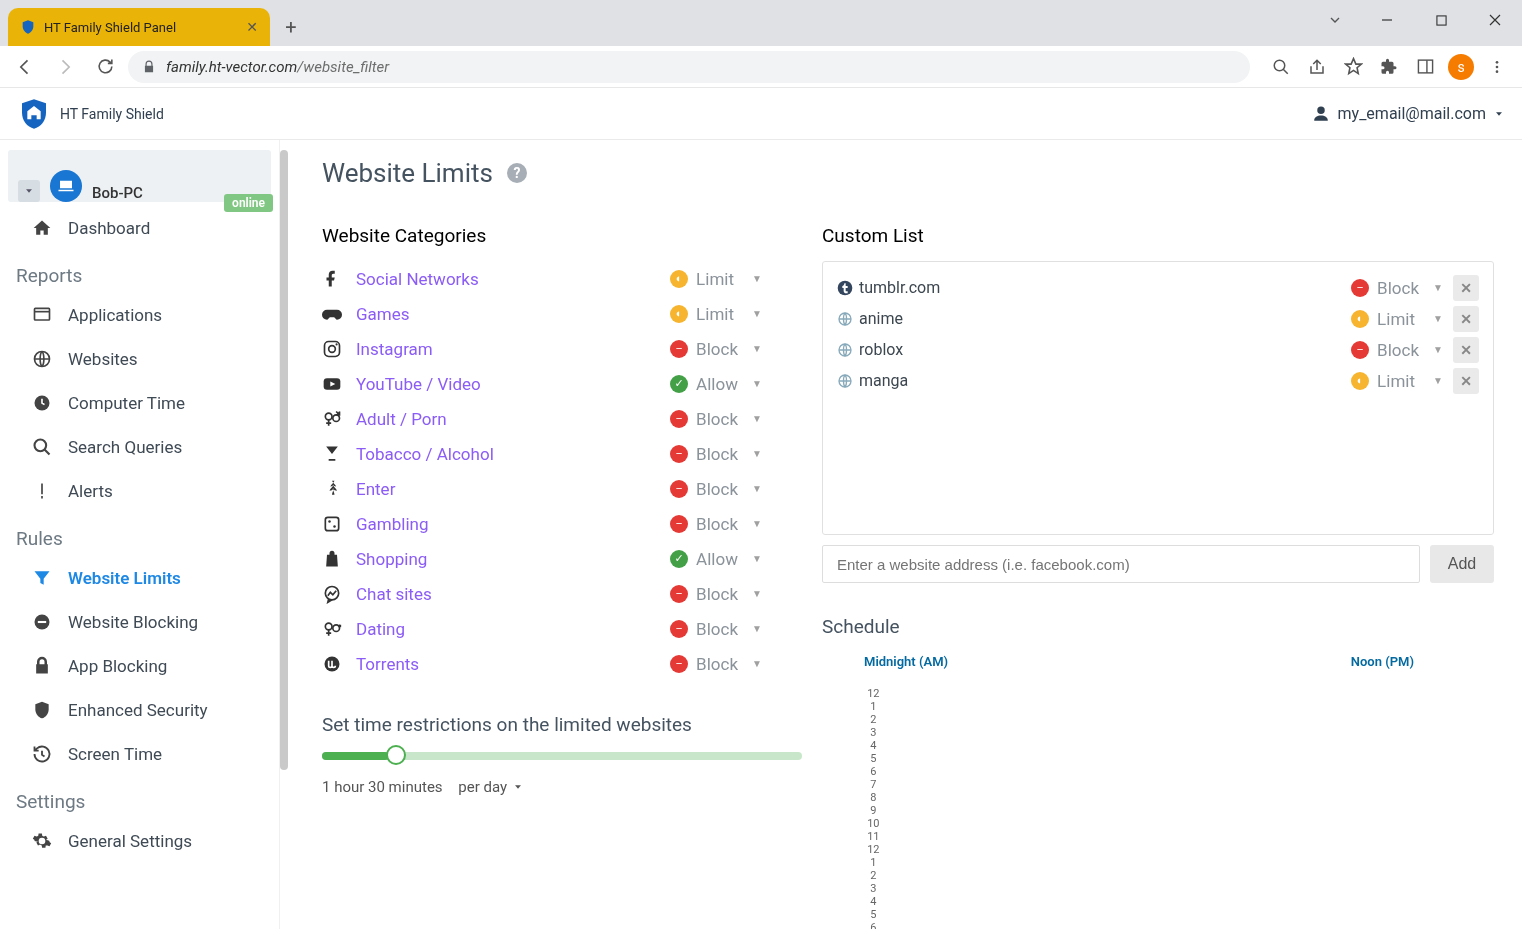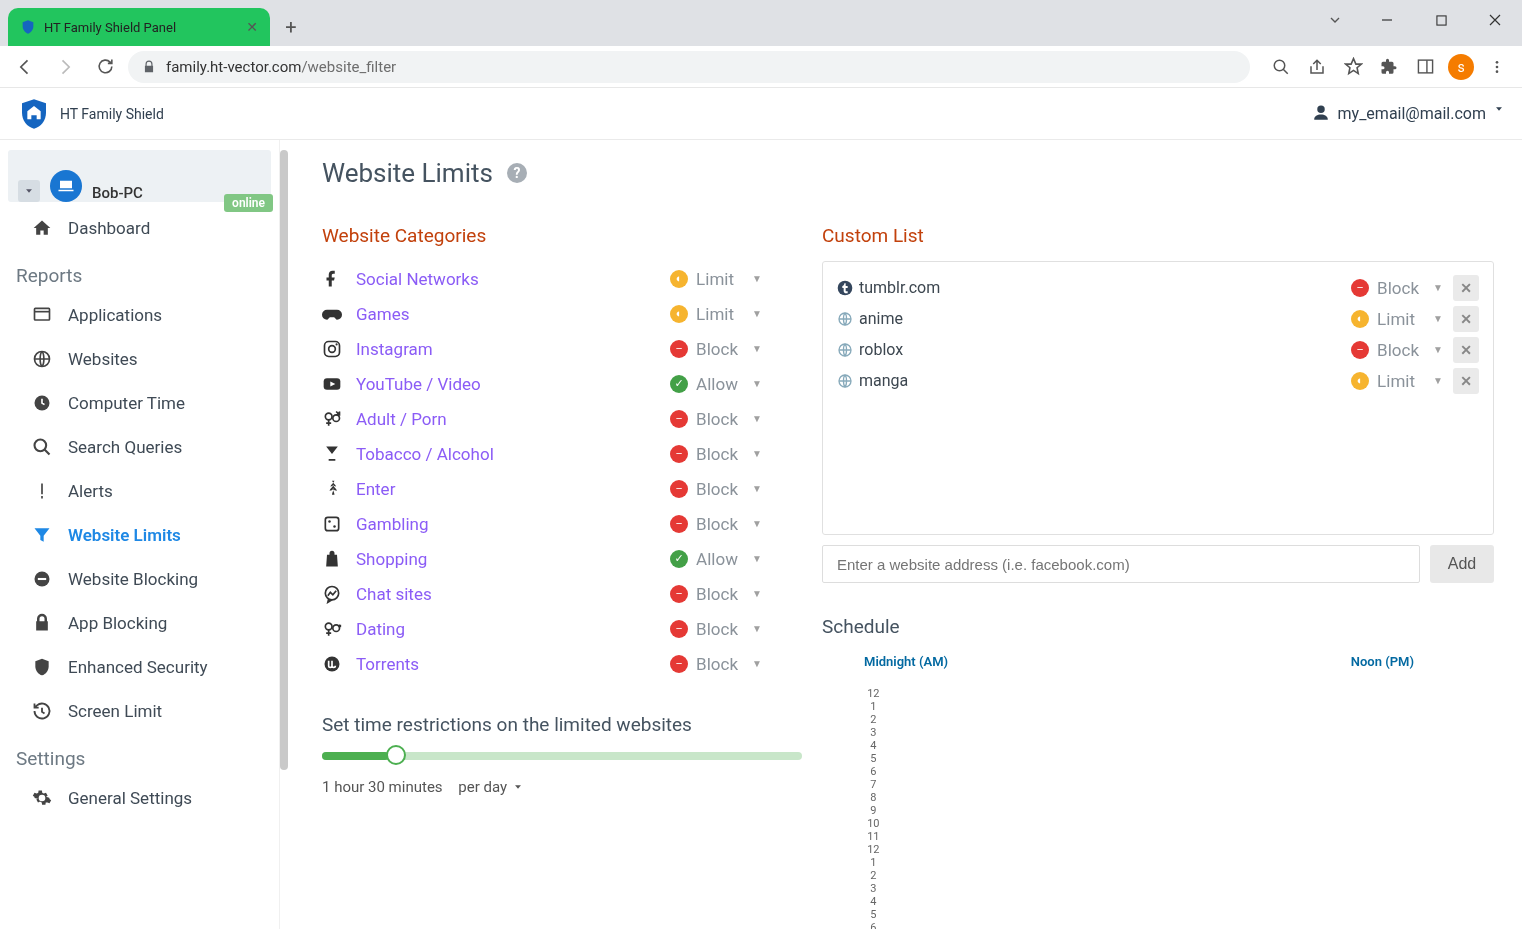--- a/index.html
+++ b/index.html
@@ -1,45 +1,45 @@
 <!DOCTYPE html>
 <html><head>
 <meta charset="utf-8">
 <style>
 * { box-sizing: border-box; margin: 0; padding: 0; }
 body { font-family: -apple-system, BlinkMacSystemFont, "Segoe UI", Roboto, "Helvetica Neue", Arial, sans-serif; background: #fff; color: #333; width: 1522px; height: 929px; overflow: hidden; }
 
 
 .chrome { display: flex; flex-direction: column; height: 100%; }
 .tab-strip { height: 46px; background: #dfe1e5; display: flex; align-items: flex-end; padding-left: 8px; position: relative; }
-.tab { background: #22c55e; border-radius: 10px 10px 0 0; height: 38px; width: 262px; display: flex; align-items: center; padding: 0 12px; gap: 8px; font-size: 13px; color: #222; }
+.tab { background: #eab308; border-radius: 10px 10px 0 0; height: 38px; width: 262px; display: flex; align-items: center; padding: 0 12px; gap: 8px; font-size: 13px; color: #222; }
 .tab .favicon { width: 16px; height: 16px; }
 .tab .title { flex: 1; overflow: hidden; white-space: nowrap; text-overflow: ellipsis; }
 .tab .close { color: #555; font-size: 14px; cursor: pointer; }
 .new-tab { width: 30px; height: 30px; display: flex; align-items: center; justify-content: center; color: #555; font-size: 20px; margin-left: 6px; margin-bottom: 4px; cursor: pointer; }
 .window-controls { position: absolute; right: 0; top: 0; display: flex; height: 40px; }
 .window-controls div { width: 54px; display: flex; align-items: center; justify-content: center; color: #555; cursor: pointer; }
 .window-controls .chev { width: 50px; }
 
 .addr-bar { height: 42px; background: #fff; display: flex; align-items: center; padding: 0 8px; gap: 6px; border-bottom: 1px solid #e7e7e7; }
 .nav-btn { width: 34px; height: 34px; display: flex; align-items: center; justify-content: center; color: #555; cursor: pointer; border-radius: 50%; }
 .nav-btn.disabled { color: #bbb; }
 .url-field { flex: 1; height: 32px; background: #f1f3f4; border-radius: 16px; display: flex; align-items: center; padding: 0 14px; gap: 10px; font-size: 15px; color: #555; }
-.url-field .url { color: #333; }
+.url-field .url { color: #333; font-style: italic; }
 .url-field .url .path { color: #6e6e6e; }
 .toolbar-right { display: flex; align-items: center; gap: 2px; padding-left: 8px; }
 .tb-icon { width: 34px; height: 34px; display: flex; align-items: center; justify-content: center; color: #555; cursor: pointer; border-radius: 50%; }
 .profile-dot { width: 26px; height: 26px; background: #f57c00; border-radius: 50%; color: #fff; display: flex; align-items: center; justify-content: center; font-size: 14px; }
 
 
 .page { flex: 1; display: flex; flex-direction: column; overflow: hidden; }
 .page-header { height: 52px; display: flex; align-items: center; padding: 0 18px; border-bottom: 1px solid #eaeaea; }
 .brand { display: flex; align-items: center; gap: 10px; font-size: 14px; color: #314050; }
 .brand .brand-logo { width: 32px; height: 32px; }
-.user-area { margin-left: auto; display: flex; gap: 8px; color: #314050; font-size: 16px; cursor: pointer; }
+.user-area { margin-left: auto; display: flex; align-items: center; gap: 8px; color: #314050; font-size: 16px; cursor: pointer; }
 
 .page-body { flex: 1; display: flex; overflow: hidden; }
 
 .sidebar { width: 280px; padding: 10px 8px; border-right: 1px solid #f0f0f0; overflow-y: auto; }
 .device-selector { background: #edf1f4; border-radius: 3px; height: 52px; display: flex; align-items: flex-end; padding: 0 10px; gap: 10px; position: relative; margin-bottom: 4px; }
 .device-selector .chev-btn { width: 22px; height: 22px; background: #d6dde3; border-radius: 3px; display: flex; align-items: center; justify-content: center; cursor: pointer; }
 .device-icon { width: 32px; height: 32px; background: #1976d2; border-radius: 50%; display: flex; align-items: center; justify-content: center; color: #fff; }
 .device-selector .name { font-size: 15px; color: #333; font-weight:500;}
 .status-badge { position: absolute; right: -2px; bottom: -10px; background: #81c784; color: #fff; border-radius: 3px; padding: 2px 8px; font-size: 12px; font-weight: 600; z-index:2;}
 
@@ -50,21 +50,21 @@
 .side-section-title { padding: 14px 8px 6px; font-size: 19px; color: #6d7983; }
 
 .content { flex: 1; padding: 18px 28px 0 28px; overflow-y: auto; position:relative; }
 .scroll-indicator { position:absolute; left:0; top:10px; width:8px; height:620px; background:#c9c9c9; border-radius:4px; }
 .content-inner { padding-left: 14px; }
 .page-title { font-size: 26px; color: #455360; display: flex; align-items: center; gap: 14px; }
 .help-circle { width: 20px; height: 20px; border-radius: 50%; background: #a7aeb5; color: #fff; display: flex; align-items: center; justify-content: center; font-size: 14px; font-weight:bold; cursor: pointer; }
 
 .two-col { display: flex; gap: 60px; margin-top: 36px; }
 .col { flex: 1; min-width: 0; }
-.col-title { font-size: 19px; color: #c2410c; margin-bottom: 14px; }
+.col-title { font-size: 19px; color: #000000; margin-bottom: 14px; }
 
 .cat-row { display: flex; align-items: center; height: 35px; }
 .cat-row .icon { width: 34px; text-align: center; color: #444; }
 .cat-row .label { flex: 1; font-size: 17px; color: #8b5cf6; }
 .rule { display: flex; align-items: center; gap: 8px; cursor: pointer; }
 .rule .status-icon { width: 18px; height: 18px; border-radius: 50%; display: flex; align-items: center; justify-content: center; color: #fff; font-size: 11px; }
 .rule .status-text { color: #8a929a; font-size: 17px; width: 48px; }
 .rule .caret { color: #a0a0a0; font-size: 10px; }
 .st-limit { background: #f6b42f; }
 .st-block { background: #e53935; }
@@ -289,20 +289,21 @@
             <div class="side-item">
               <span class="icon">
                 <svg width="20" height="20" viewBox="0 0 24 24">
                   <path fill="currentColor" d="M11 3h2v13h-2zM11 18h2v3h-2z"></path>
                 </svg>
               </span>
               <span>Alerts</span>
             </div>
           </div>
 
+        <div class="side-section-title">Rules</div>
         <div id="side-rules">
             <div class="side-item active">
               <span class="icon">
                 <svg width="20" height="20" viewBox="0 0 24 24">
                   <path fill="currentColor" d="M3 4h18l-7 9v7l-4-2v-5L3 4z"></path>
                 </svg>
               </span>
               <span>Website Limits</span>
             </div>
             <div class="side-item">
@@ -329,21 +330,21 @@
                 </svg>
               </span>
               <span>Enhanced Security</span>
             </div>
             <div class="side-item">
               <span class="icon">
                 <svg width="20" height="20" viewBox="0 0 24 24">
                   <path fill="none" stroke="currentColor" stroke-width="2.2" d="M3 12a9 9 0 1 0 3-6.7L3 8M3 3v5h5M12 8v5l3 2"></path>
                 </svg>
               </span>
-              <span>Screen Limit</span>
+              <span>Screen Time</span>
             </div>
           </div>
 
         <div class="side-section-title">Settings</div>
         <div id="side-settings">
             <div class="side-item">
               <span class="icon">
                 <svg width="20" height="20" viewBox="0 0 24 24">
                   <path fill="currentColor" d="M12 8a4 4 0 1 0 0 8 4 4 0 0 0 0-8zm9 4a7 7 0 0 1-.1 1.2l2.1 1.6-2 3.5-2.5-1a7 7 0 0 1-2 .1l-.4 2.6h-4l-.4-2.6a7 7 0 0 1-2-1.1l-2.5 1-2-3.5 2.1-1.6A7 7 0 0 1 3 12a7 7 0 0 1 .1-1.2L1 9.2l2-3.5 2.5 1a7 7 0 0 1 2-1.1L7.9 3h4l.4 2.6a7 7 0 0 1 2 1.1l2.5-1 2 3.5-2.1 1.6A7 7 0 0 1 21 12z"></path>
                 </svg>

